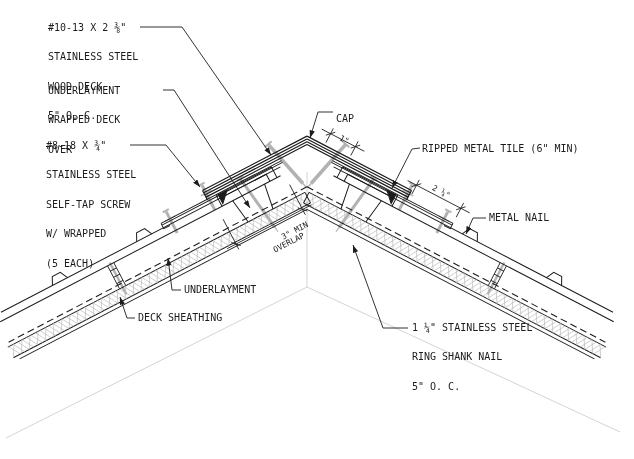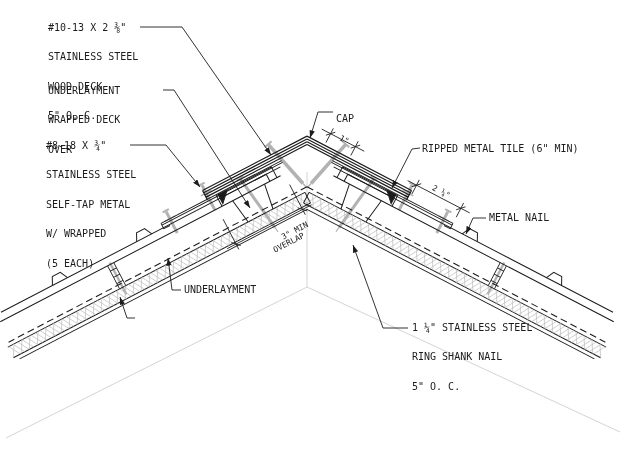--- a/index.html
+++ b/index.html
@@ -124,30 +124,31 @@
 <span>STAINLESS STEEL</span><br>
 <span>WOOD DECK</span><br>
 <span>5" O. C.</span></div>
 
   <div class="lbl" style="left:48px;top:84px"><span>UNDERLAYMENT</span><br>
 <span>WRAPPED DECK</span><br>
 <span>OVER</span></div>
 
   <div class="lbl" style="left:46px;top:139px"><span>#8-18 X ¾"</span><br>
 <span>STAINLESS STEEL</span><br>
-<span>SELF-TAP METAL</span><br>
+<span>SELF-TAP SCREW</span><br>
 <span>W/ WRAPPED</span><br>
 <span>(5 EACH)</span></div>
 
   <div class="lbl" style="left:336px;top:112px">CAP</div>
 
   <div class="lbl" style="left:422px;top:142px">RIPPED METAL TILE (6" MIN)</div>
 
   <div class="lbl" style="left:489px;top:211px">METAL NAIL</div>
 
   <div class="lbl" style="left:184px;top:283px">UNDERLAYMENT</div>
 
+  <div class="lbl" style="left:138px;top:311px">DECK SHEATHING</div>
 
   <div class="lbl" style="left:412px;top:321px"><span>1 ¼" STAINLESS STEEL</span><br>
 <span>RING SHANK NAIL</span><br>
 <span>5" O. C.</span></div>
 
 </div>
 
 </body></html>

